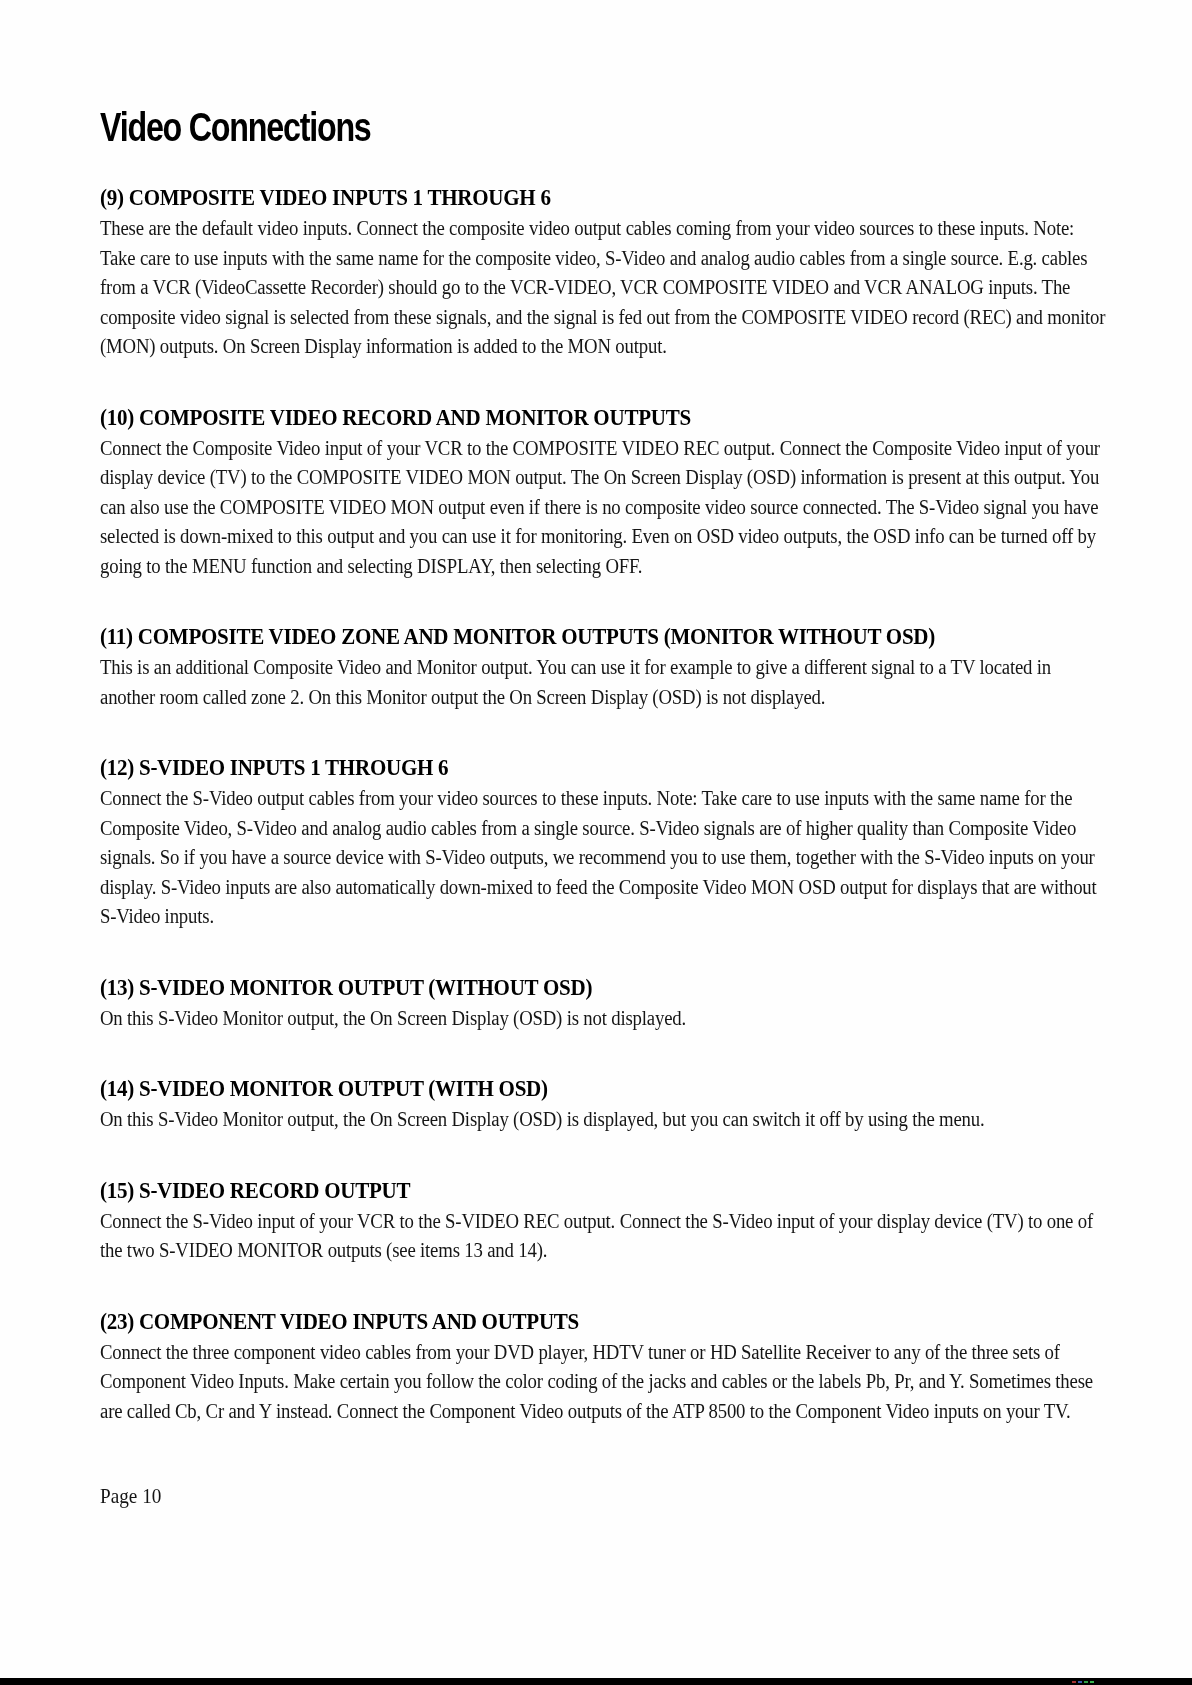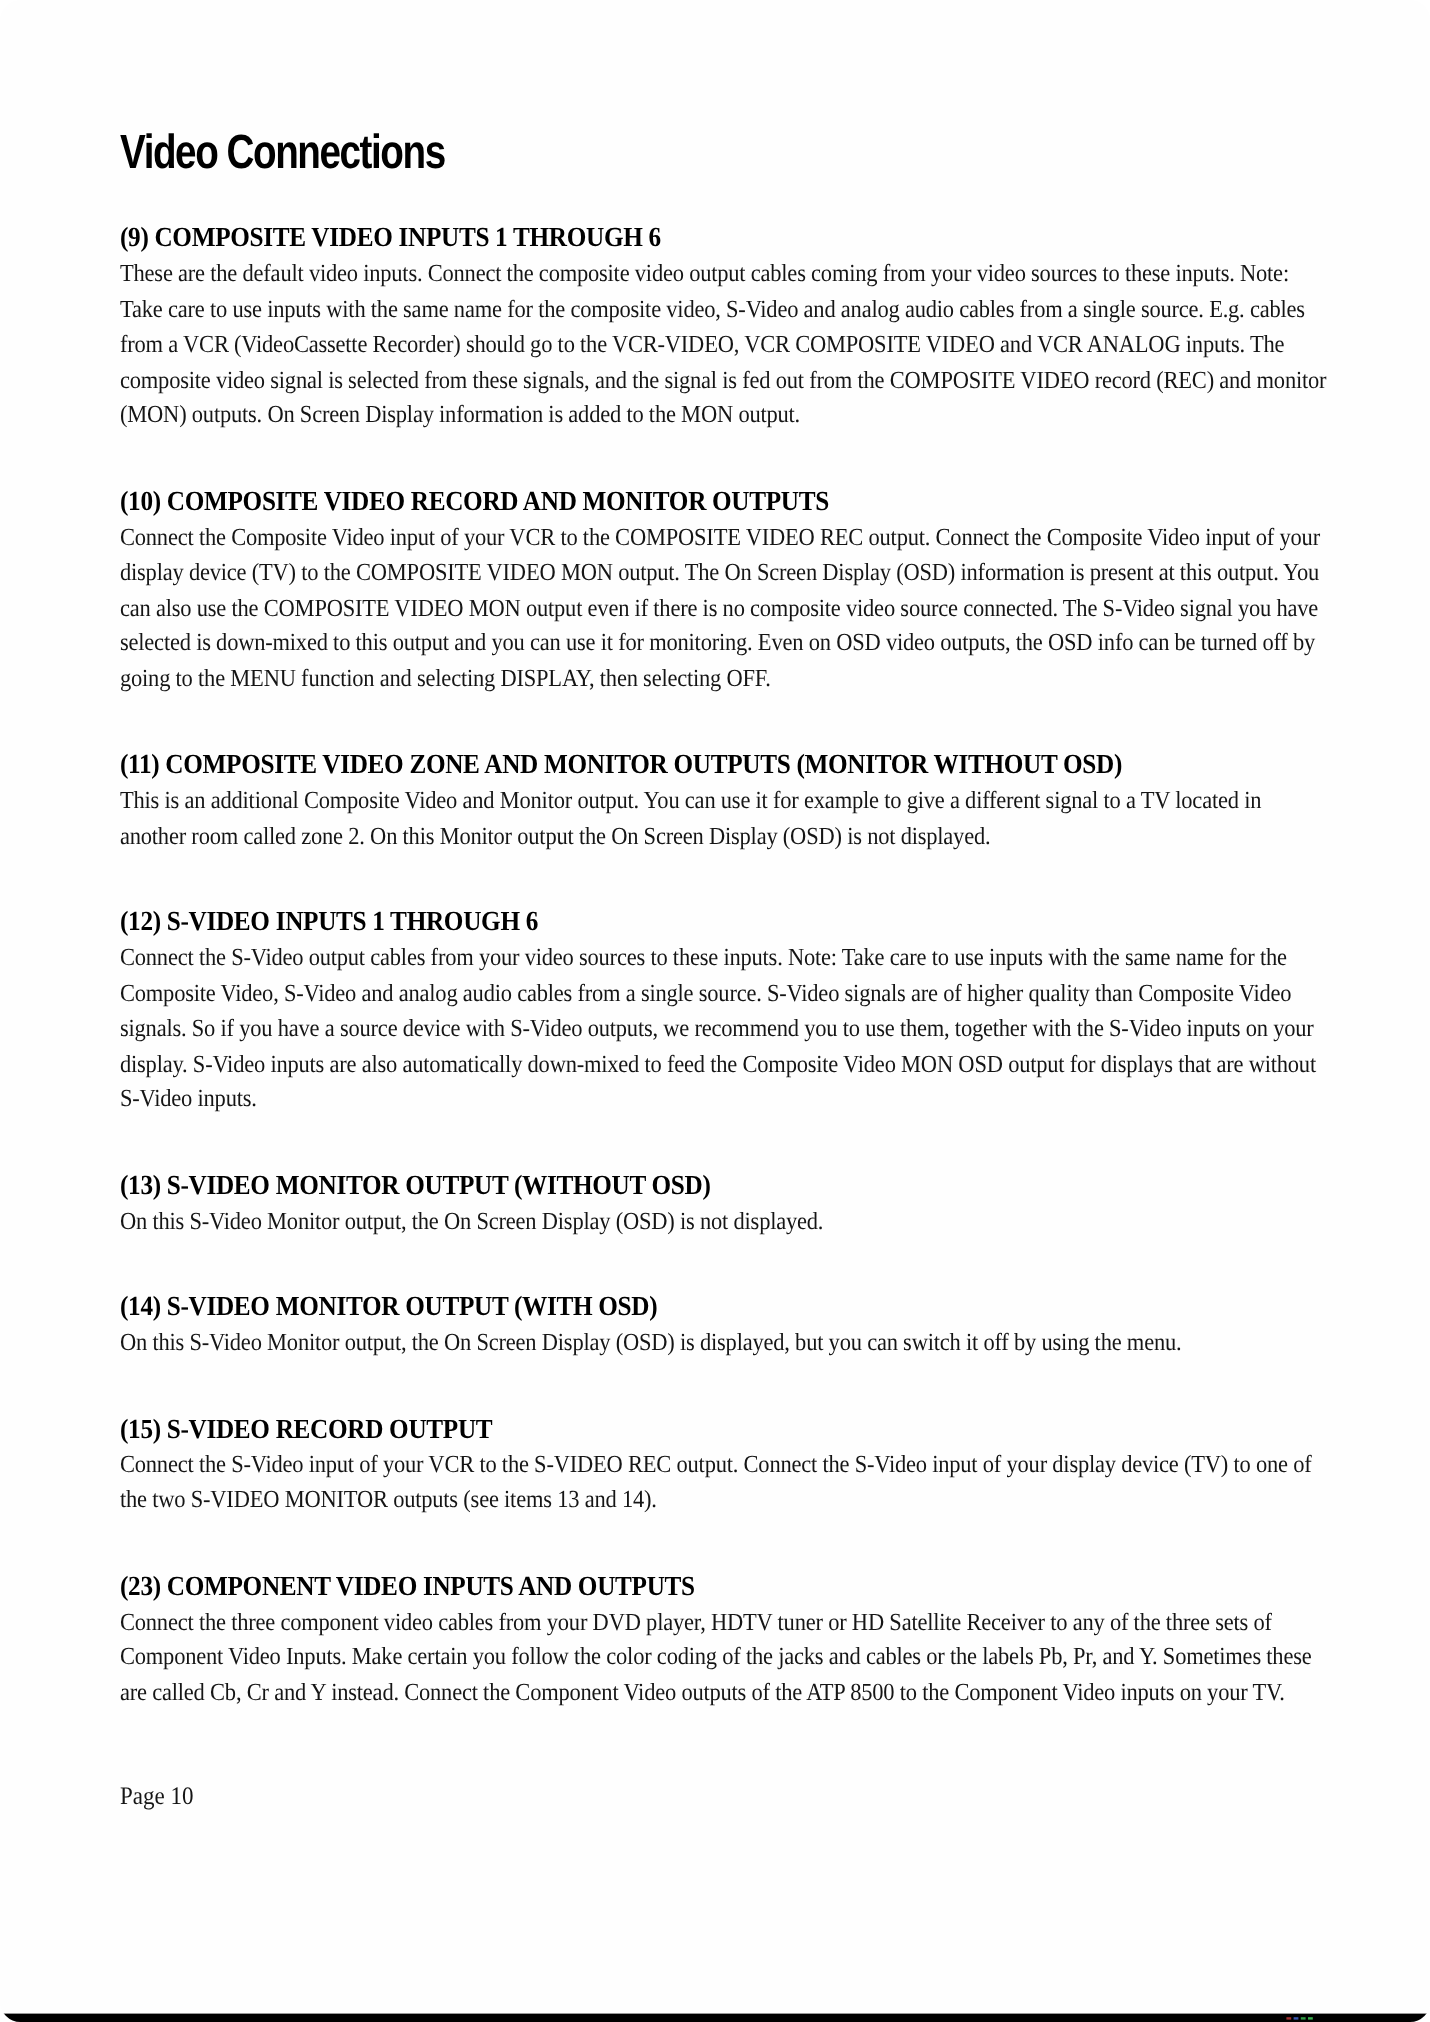--- a/index.html
+++ b/index.html
@@ -8,21 +8,20 @@
     background: #ffffff;
   }
   .page {
     position: relative;
     width: 1192px;
     height: 1685px;
     background: #fefefe;
     overflow: hidden;
     font-family: "Liberation Serif", serif;
     color: #121212;
-    border-radius: 17px;
   }
   .content {
     position: absolute;
     left: 100px;
     top: 106px;
     width: 1102px;
     transform: scaleX(0.915);
     transform-origin: 0 0;
   }
   .doc-title {

